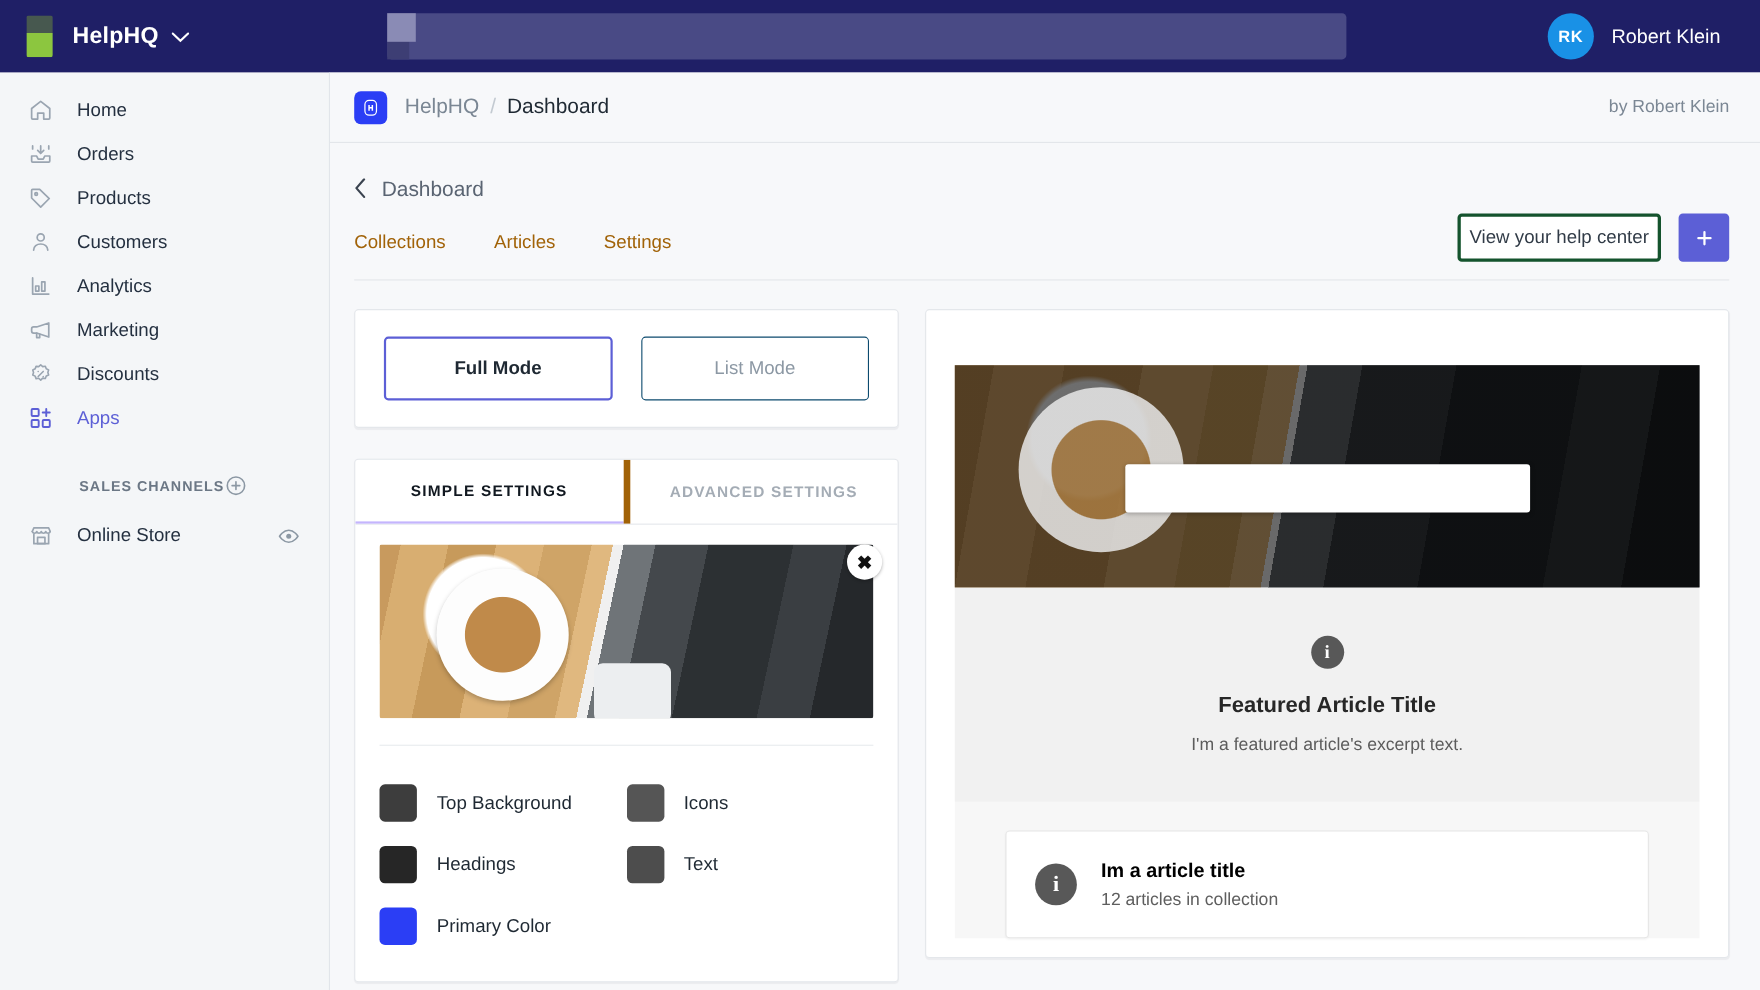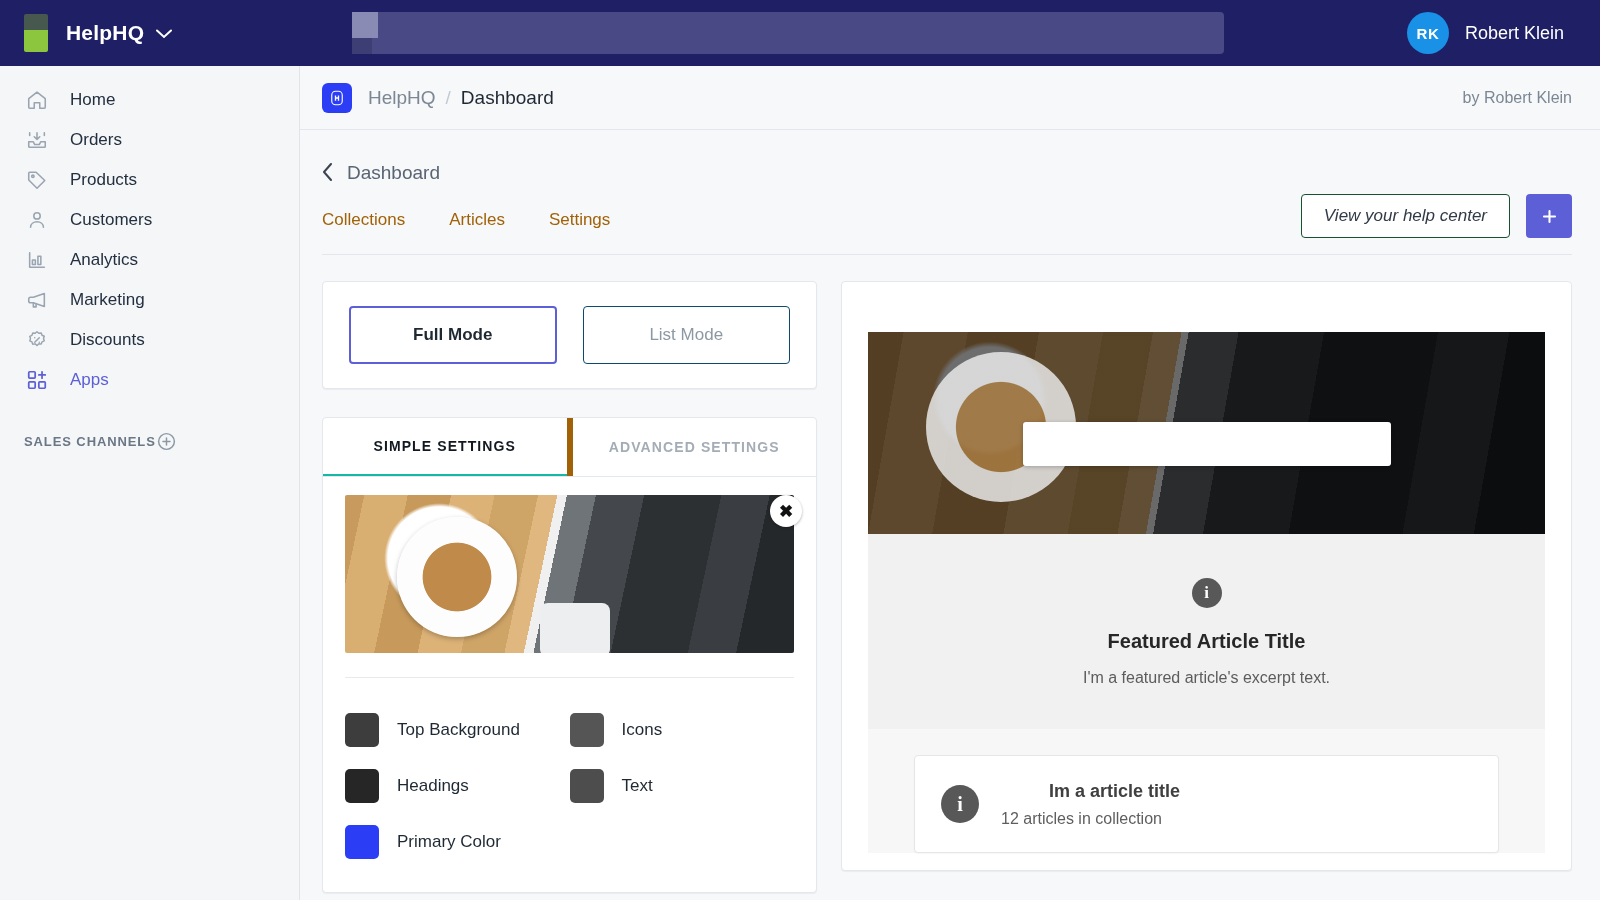--- a/index.html
+++ b/index.html
@@ -53,21 +53,21 @@
   .nav-item {
     display: flex; align-items: center; height: 40px; padding-left: 24px; cursor: pointer;
   }
   .nav-icon { width: 26px; height: 26px; flex: 0 0 auto; display: flex; align-items: center; justify-content: center; color: #9aa5b1; }
   .nav-icon svg { display: block; }
   .nav-label { font-size: 17px; color: #243040; margin-left: 20px; }
   .nav-item.active .nav-label { color: #5c5fd6; font-weight: normal; }
   .nav-item.active .nav-icon { color: #5c5fd6; }
 
   .section-head {
-    display: flex; align-items: center; justify-content: flex-start;
+    display: flex; align-items: center; justify-content: center;
     padding: 0 26px 0 24px; height: 38px; margin-top: 22px;
   }
   .section-title { font-size: 13px; font-weight: bold; letter-spacing: .9px; color: #6b7785; }
   .icon-btn { color: #8c98a4; display: flex; align-items: center; justify-content: center; cursor: pointer; }
 
   .channel-item {
     display: flex; align-items: center; height: 42px; padding: 0 26px 0 24px; margin-top: 6px; cursor: pointer;
   }
   .channel-label { font-size: 17px; color: #243040; margin-left: 20px; flex: 1; }
 
@@ -90,22 +90,22 @@
   .page-body { padding: 28px 28px 0 22px; }
 
   .backrow { display: flex; align-items: center; height: 30px; cursor: pointer; }
   .back-chevron { color: #3b4450; font-size: 19px; line-height: 1; margin-right: 14px; font-weight: bold; }
   .back-title { font-size: 19px; color: #5a6472; }
 
   .tabsrow { display: flex; align-items: flex-end; margin-top: 22px; border-bottom: 1px solid #e3e6ea; padding-bottom: 24px; position: relative; }
   .tab { font-size: 17px; color: #a16207; margin-right: 44px; cursor: pointer; }
   .header-actions { position: absolute; right: 0; bottom: 16px; display: flex; align-items: center; }
   .ghost-btn {
-    height: 44px; padding: 0 22px; background: #fff; border: 1px solid #14532d; border-radius: 4px;
-    font-size: 17px; color: #313b47; display: flex; align-items: center; cursor: pointer; font-style: italic;
+    height: 44px; padding: 0 8px; background: #fff; border: 3px solid #14532d; border-radius: 4px;
+    font-size: 17px; color: #313b47; display: flex; align-items: center; cursor: pointer;
   }
   .plus-btn {
     width: 46px; height: 44px; margin-left: 16px; background: #5c5fd6; border-radius: 4px;
     color: #fff; font-size: 26px; display: flex; align-items: center; justify-content: center;
     cursor: pointer; line-height: 1;
   }
 
   .columns { display: flex; margin-top: 26px; }
   .col-left { width: 495px; flex: 0 0 auto; }
   .col-right { flex: 1; margin-left: 24px; }
@@ -119,21 +119,21 @@
   }
   .mode-btn.selected { border: 2px solid #5c5fd6; color: #1f2933; font-weight: bold; }
   .mode-btn.unselected { border: 1px solid #0c4a6e; color: #8c98a4; margin-left: 26px; }
 
   .settings-card { margin-top: 28px; overflow: hidden; }
   .settings-tabs { display: flex; border-bottom: 1px solid #e4e7eb; }
   .stab {
     flex: 1; height: 58px; display: flex; align-items: center; justify-content: center;
     font-size: 14px; letter-spacing: 1.1px; font-weight: bold; cursor: pointer;
   }
-  .stab.active { color: #111820; border-bottom: 2px solid #14b8a6; }
+  .stab.active { color: #111820; border-bottom: 2px solid #c4b5fd; }
   .stab.inactive { color: #a4acb5; border-left: 6px solid #a16207; font-weight: bold; }
 
   .thumb-wrap { padding: 18px 22px 0 22px; position: relative; }
   .thumb {
     width: 449px; height: 158px; border-radius: 2px; position: relative; overflow: hidden;
     background:
       radial-gradient(circle at 21% 40%, #ffffff 0 14%, rgba(255,255,255,0) 15%),
       linear-gradient(102deg,
         #c89a5e 0 4%, #d8ae71 4% 13%, #c79a5b 13% 22%, #dcb277 22% 31%,
         #cfa467 31% 40%, #e0b87f 40% 44%,
@@ -208,21 +208,21 @@
     background: #fff; border: 1px solid #e6e6e6; border-radius: 4px;
     display: flex; align-items: center; padding: 24px 26px; min-height: 98px;
     box-shadow: 0 1px 2px rgba(0,0,0,.04);
   }
   .collection-icon {
     width: 38px; height: 38px; border-radius: 50%; background: #585858;
     display: flex; align-items: center; justify-content: center; flex: 0 0 auto;
     color: #fff; font-size: 20px; font-weight: bold; font-family: "Liberation Serif", serif;
   }
   .collection-text { margin-left: 22px; }
-  .collection-title { font-size: 18px; font-weight: bold; color: #404040; margin-left: 48px; }
+  .collection-title { font-size: 18px; font-weight: bold; color: #000000; }
   .collection-sub { font-size: 16px; color: #5e5e5e; margin-top: 8px; }
 </style>
 </head>
 <body>
 
 <div class="topbar">
   <div class="brand">
     <div class="logo-mark">
       <div class="logo-top"></div>
       <div class="logo-bot"></div>
@@ -337,20 +337,37 @@
   <div class="section-head">
     <span class="section-title">SALES CHANNELS</span>
     <span class="icon-btn">
       <svg width="21" height="21" viewBox="0 0 24 24" fill="none" stroke="currentColor" stroke-width="1.7" stroke-linecap="round">
           <circle cx="12" cy="12" r="9"></circle>
           <path d="M12 8v8M8 12h8"></path>
         </svg>
     </span>
   </div>
 
+  <div class="channel-item">
+    <span class="nav-icon">
+      <svg width="23" height="23" viewBox="0 0 24 24" fill="none" stroke="currentColor" stroke-width="1.6" stroke-linecap="round" stroke-linejoin="round">
+          <path d="M3.5 7.5L5 4h14l1.5 3.5"></path>
+          <path d="M3.5 7.5a2.2 2.2 0 0 0 4.25 0 2.2 2.2 0 0 0 4.25 0 2.2 2.2 0 0 0 4.25 0 2.2 2.2 0 0 0 4.25 0"></path>
+          <path d="M5 10v9h14v-9"></path>
+          <rect x="8.5" y="13" width="7" height="6"></rect>
+        </svg>
+    </span>
+    <span class="channel-label">Online Store</span>
+    <span class="icon-btn">
+      <svg width="21" height="21" viewBox="0 0 24 24" fill="none" stroke="currentColor" stroke-width="1.7">
+          <path d="M2.5 12S6 5.8 12 5.8 21.5 12 21.5 12 18 18.2 12 18.2 2.5 12 2.5 12z"></path>
+          <circle cx="12" cy="12" r="2.6" fill="currentColor" stroke="none"></circle>
+        </svg>
+    </span>
+  </div>
 </div>
 
 <div class="main">
 
   <div class="crumbbar">
     <span class="app-badge">
       <svg width="18" height="18" viewBox="0 0 24 24" fill="none" stroke="#ffffff" stroke-width="1.5">
           <rect x="5" y="3" width="14" height="18" rx="5"></rect>
           <path d="M10 8.5v7M14 8.5v7M10 12h4" stroke-width="1.8"></path>
         </svg>

